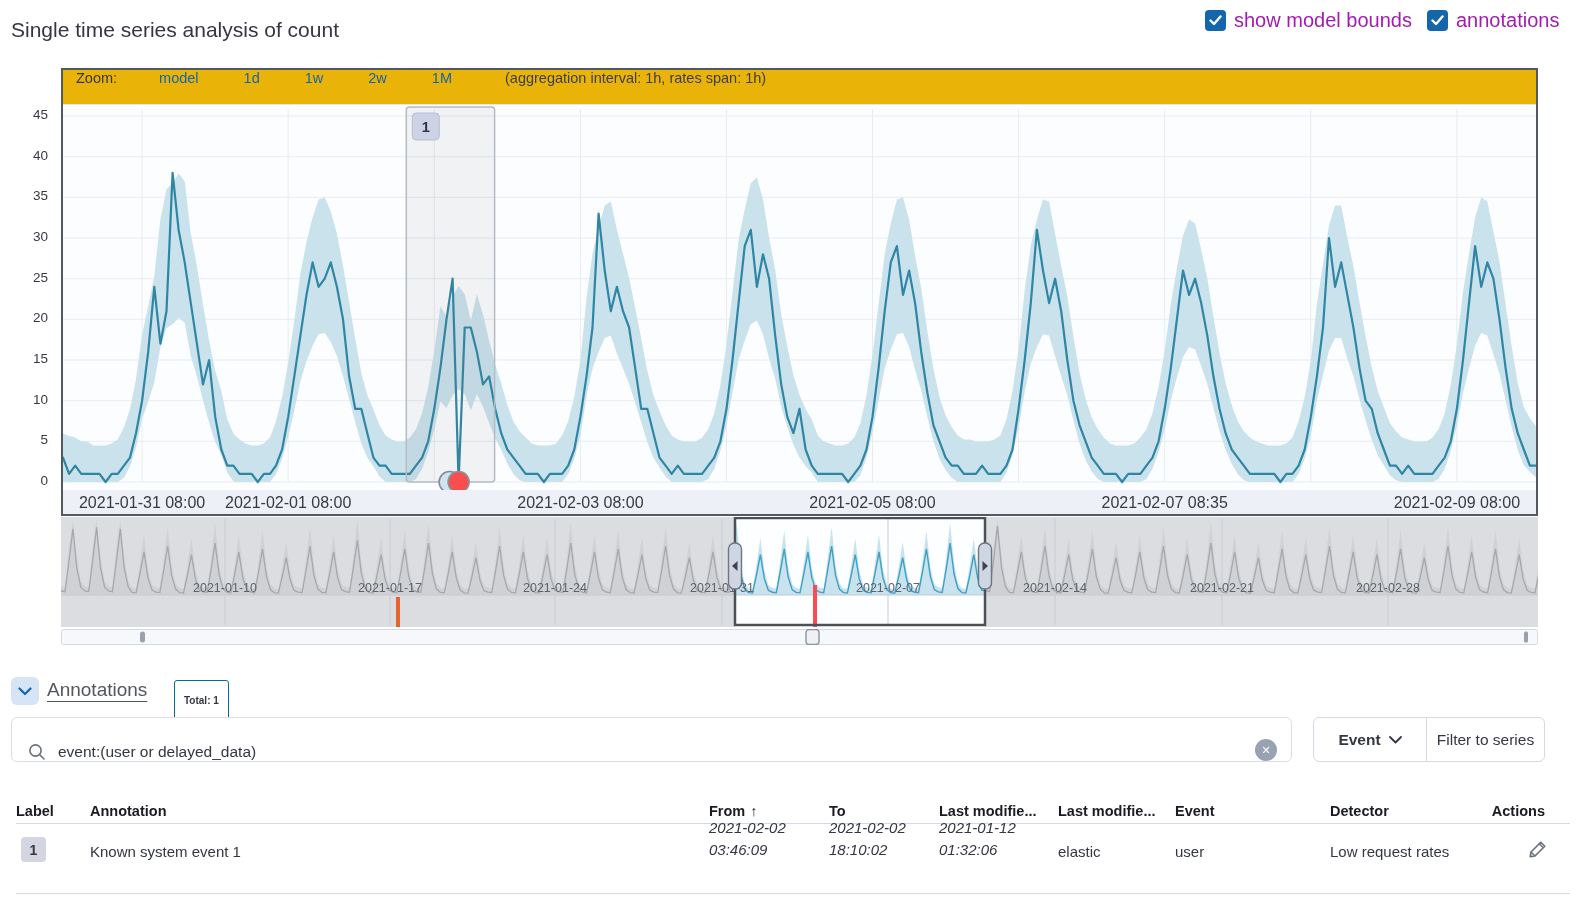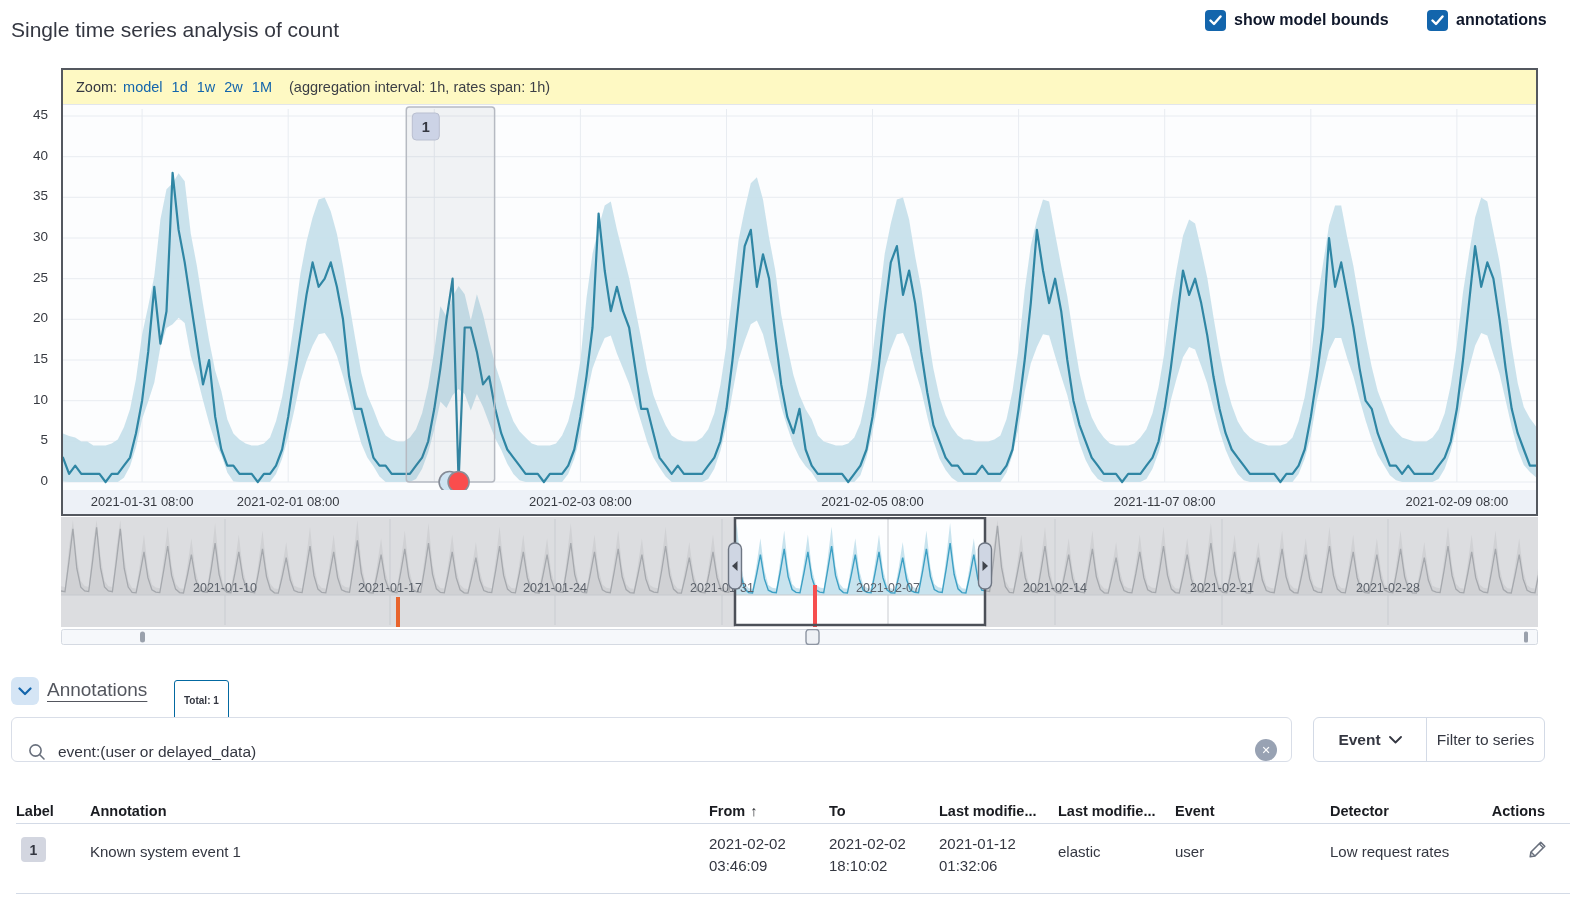--- a/index.html
+++ b/index.html
@@ -4,30 +4,30 @@
 <style>
   html,body{margin:0;padding:0;}
   body{width:1586px;height:904px;position:relative;background:#fff;
        font-family:"Liberation Sans","DejaVu Sans",sans-serif;color:#343741;overflow:hidden;}
   .abs{position:absolute;}
   
   #page-title{left:11px;top:18px;font-size:21px;font-weight:500;color:#343741;}
   .chk-group{top:8px;height:24px;display:flex;align-items:center;gap:8px;}
   #chk1{left:1205px;} #chk2{left:1427px;}
   .chk-box{width:21px;height:21px;border-radius:4px;background:#1365ac;display:flex;align-items:center;justify-content:center;flex:0 0 auto;}
-  .chk-label{font-size:16px;color:#0f172a;white-space:nowrap;font-weight:bold;}
+  .chk-label{font-size:20px;color:#a21caf;white-space:nowrap;}
   
   #panel{left:61px;top:68px;width:1477px;height:448px;border:2px solid #54585f;box-sizing:border-box;background:#fff;}
-  #zoombar{left:0;top:0;right:0;height:34px;border-bottom:1px solid #e2e6ec;display:flex;align-items:center;padding-left:13px;font-size:14.5px;background:#fef9c3;}
+  #zoombar{left:0;top:0;right:0;height:34px;border-bottom:1px solid #e2e6ec;display:flex;align-items:flex-start;padding-left:13px;font-size:14.5px;background:#eab308;gap:36px;}
   #zoombar .lbl{color:#343741;margin-right:6px;}
   #zoombar a{color:#1365ac;text-decoration:none;margin-right:9px;cursor:pointer;}
   #zoombar .agg{color:#3c3f46;margin-left:8px;}
   #plot-svg{left:0;top:35px;}
   #xaxis{left:0;top:420px;width:1473px;height:24px;background:#edf1f7;}
-  .xtick{position:absolute;top:4px;transform:translateX(-50%);font-size:13px;color:#373a41;white-space:nowrap;}
+  .xtick{position:absolute;top:4px;transform:translateX(-50%);font-size:16px;color:#373a41;white-space:nowrap;}
   .ytick{position:absolute;right:0;transform:translateY(-50%);font-size:13.5px;color:#373a41;}
   #yticks{left:18px;top:0;width:30px;height:904px;text-align:right;}
   
   #nav-svg{left:61px;top:517px;}
   #slider-svg{left:61px;top:629px;}
   
   #collapse-btn{left:11px;top:677px;width:28px;height:28px;border-radius:6px;background:#d5e5f5;display:flex;align-items:center;justify-content:center;cursor:pointer;}
   #ann-heading{left:47px;top:679px;font-size:19px;color:#53565e;text-decoration:underline;text-underline-offset:5px;font-weight:500;}
   #ann-total{left:174px;top:680px;height:22px;border:1px solid #0369a1;border-radius:3px;background:#fff;
              font-size:10px;font-weight:700;color:#343741;display:flex;align-items:center;padding:8px 9px;}
@@ -40,21 +40,21 @@
   #filter-btn{flex:1;display:flex;align-items:center;justify-content:center;font-size:15.5px;color:#343741;cursor:pointer;}
   
   #table{left:0;top:795px;width:1586px;height:100px;}
   .th{position:absolute;top:8px;font-size:14.5px;font-weight:700;color:#1a1c21;white-space:nowrap;}
   #thead-line{position:absolute;left:16px;right:16px;top:28px;border-bottom:1px solid #d3dae6;}
   #row-line{position:absolute;left:16px;right:16px;top:98px;border-bottom:1px solid #d3dae6;}
   .c-label{left:16px;} .c-ann{left:90px;} .c-from{left:709px;} .c-to{left:829px;}
   .c-lm1{left:939px;} .c-lm2{left:1058px;} .c-event{left:1175px;} .c-det{left:1330px;}
   .c-act{right:41px;}
   .td{position:absolute;top:48px;font-size:15px;color:#343741;white-space:nowrap;}
-  .td.two{top:38px;line-height:22px;}
+  .td.two{top:22px;line-height:22px;font-style:italic;}
   #label-badge{left:21px;top:42px;width:25px;height:25px;border-radius:4px;background:#d3d6e0;display:flex;align-items:center;justify-content:center;font-size:14px;font-weight:700;color:#343741;}
   #pencil{right:38px;top:44px;cursor:pointer;}
   .sort-arrow{font-weight:700;margin-left:5px;}
 </style>
 </head>
 <body>
 
 <div class="abs" id="page-title">Single time series analysis of count</div>
 
 <div class="abs chk-group" id="chk1">
@@ -125,21 +125,21 @@
   <rect x="349.3" y="8" width="27" height="27" rx="4" fill="#ccd3e6" stroke="#b9bfd0" stroke-width="1"></rect>
   <text x="362.8" y="27" text-anchor="middle" font-size="14.5" font-weight="bold" fill="#343741">1</text>
   <circle cx="386.6" cy="377" r="10.5" fill="#cfe4f2" stroke="#858b96" stroke-width="1.6"></circle>
   <circle cx="395.6" cy="377" r="10.5" fill="#fa4d4d" stroke="#8a8f98" stroke-width="1.6"></circle>
     </svg>
   <div class="abs" id="xaxis">
       <div class="xtick" style="left:79.1px">2021-01-31 08:00</div>
       <div class="xtick" style="left:225.2px">2021-02-01 08:00</div>
       <div class="xtick" style="left:517.4px">2021-02-03 08:00</div>
       <div class="xtick" style="left:809.5px">2021-02-05 08:00</div>
-      <div class="xtick" style="left:1101.7px">2021-11-07 08:00</div>
+      <div class="xtick" style="left:1101.7px">2021-02-07 08:35</div>
       <div class="xtick" style="left:1393.9px">2021-02-09 08:00</div>
     </div>
 </div>
 
 <svg class="abs" id="nav-svg" width="1477" height="110">
   <defs>
     <clipPath id="maskL">
         <rect x="0" y="0" width="674" height="110"></rect>
         <rect x="924" y="0" width="553" height="110"></rect>
       </clipPath>

